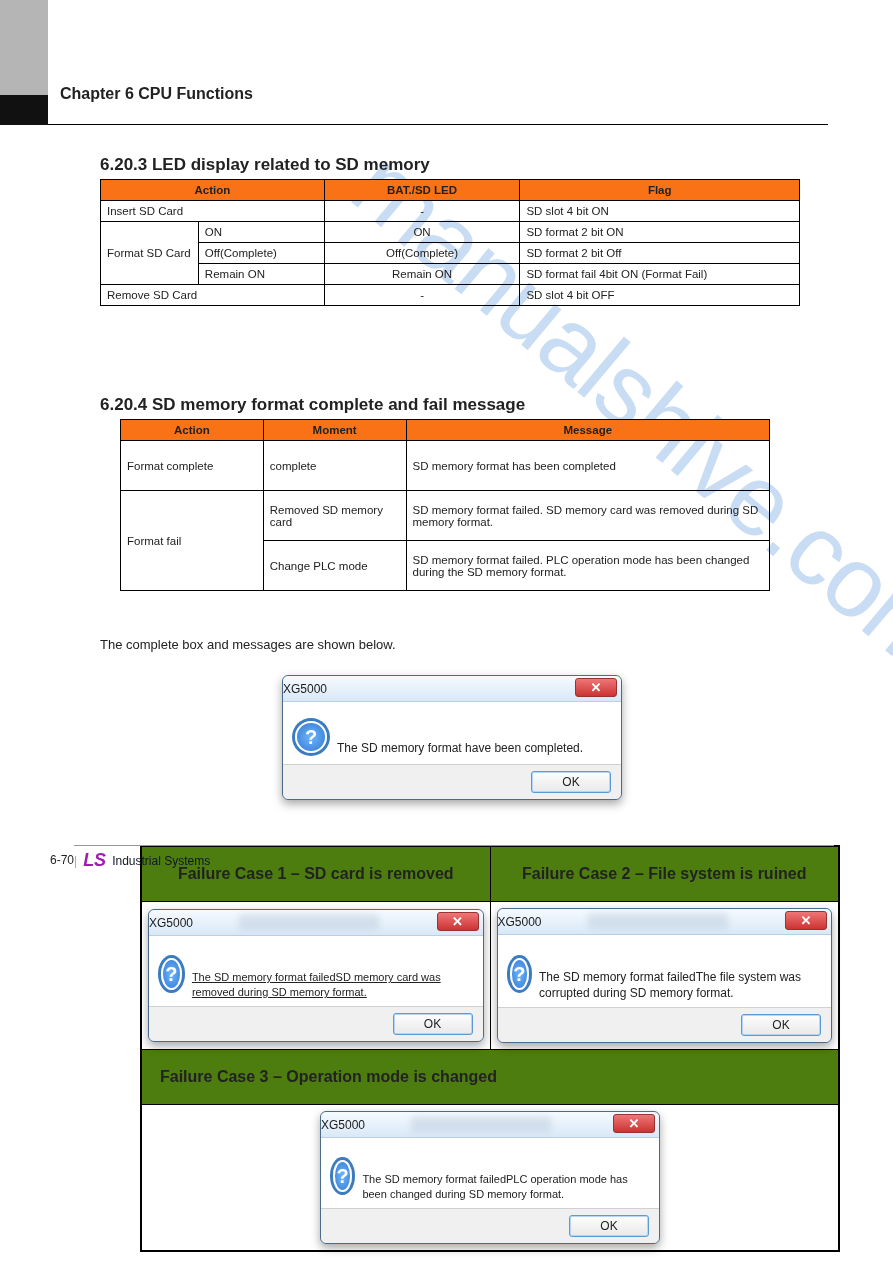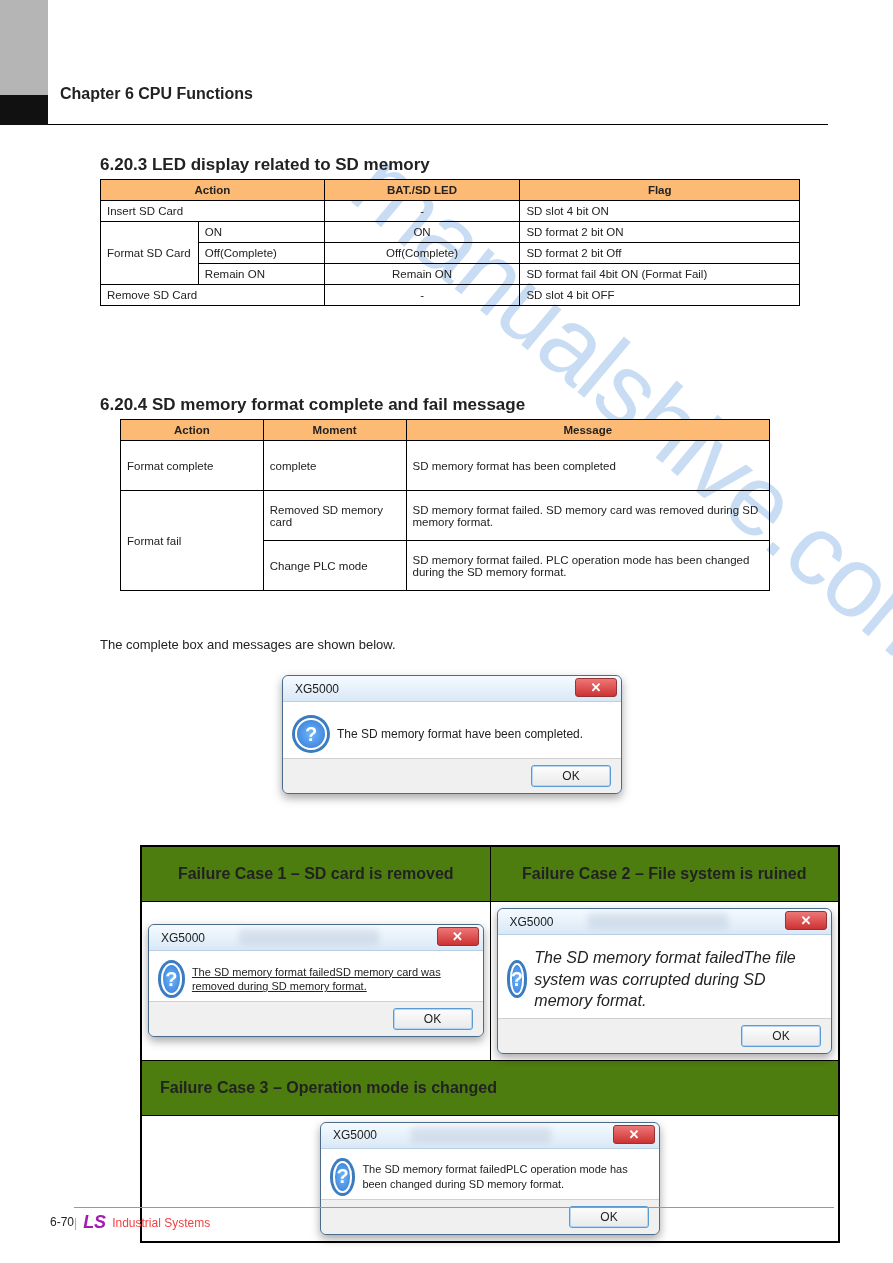--- a/index.html
+++ b/index.html
@@ -1,49 +1,49 @@
 <!DOCTYPE html>
 <html><head>
 <meta charset="utf-8">
 <style>
   * { box-sizing: border-box; margin: 0; padding: 0; }
   html, body { width: 893px; height: 1263px; font-family: Arial, sans-serif; background: #fff; color: #222; font-size: 12px; }
-  .wrap { width: 893px; height: 1263px; position: relative; }
+  .wrap { width: 893px; height: 901px; position: relative; }
   .corner { position:absolute; top:0; left:0; width:48px; height:125px; background:#b5b5b5; }
   .corner-inner { position:absolute; top:95px; left:0; width:48px; height:30px; background:#111; }
   .header-line { position:absolute; top:124px; left:48px; width:780px; border-top:1px solid #000; }
   .header-title { position:absolute; top:85px; left:60px; font-weight:bold; font-size:16px; }
   .section { position:absolute; left:100px; width:700px; }
   .sec-title { font-size:17px; font-weight:bold; margin-bottom:4px; }
   table { border-collapse: collapse; width:100%; }
   td, th { border:1px solid #000; padding:4px 6px; font-size:11.5px; vertical-align:middle; }
-  th { background:#fdba74; font-weight:bold; text-align:center; }
+  th { background:#f97316; font-weight:bold; text-align:center; }
   .para { position:absolute; left:100px; width:700px; font-size:13px; line-height:1.5; }
 
   
   .dlg { background:linear-gradient(#e9f2fb,#e3ecf5); border:1px solid #4a6b8a; border-radius:6px; box-shadow:0 4px 10px rgba(0,0,0,.35); position:relative; }
-  .dlg-title { height:26px; display:flex; align-items:center; padding:0 12px; font-size:12px; color:#1a1a1a; background:linear-gradient(#f5faff,#d9e8f7); border-bottom:1px solid #b9cfe4; border-radius:6px 6px 0 0; position:relative; }
+  .dlg-title { height:26px; display:flex; align-items:center; padding:0 0; font-size:12px; color:#1a1a1a; background:linear-gradient(#f5faff,#d9e8f7); border-bottom:1px solid #b9cfe4; border-radius:6px 6px 0 0; position:relative; }
   .dlg-title .ghost { position:absolute; left:90px; top:4px; width:140px; height:16px; background:rgba(150,170,190,.25); filter:blur(3px); border-radius:3px; }
   .dlg-close { position:absolute; right:4px; top:2px; width:42px; height:19px; background:linear-gradient(#e77,#c33); border:1px solid #933; border-radius:3px; display:flex;align-items:center;justify-content:center; color:#fff; font-size:13px; font-weight:bold; }
   .dlg-body { background:#fff; margin:0; padding:16px 12px 8px 12px; display:flex; align-items:center; gap:10px; }
   .dlg-foot { background:#f0f0f0; padding:6px 10px; display:flex; justify-content:flex-end; border-top:1px solid #d0d0d0; border-radius:0 0 6px 6px; }
   .ok-btn { width:80px; height:22px; background:linear-gradient(#fdfdfd,#e9e9e9); border:1px solid #5a9bd4; box-shadow:0 0 0 1px #b5d7f5 inset; border-radius:3px; font-size:12px; display:flex;align-items:center;justify-content:center; }
   .qicon { width:32px; height:32px; border-radius:50%; background:radial-gradient(#6cb6ff,#2d6fc9); display:flex;align-items:center;justify-content:center; color:#fff; font-size:20px; font-weight:bold; box-shadow:0 0 0 2px #fff inset,0 0 0 3px #3b7bbf; }
-  .dlg-msg { font-size:12px; line-height:1.35; }
+  .dlg-msg { font-size:12px; line-height:1.35;margin-top:22px; }
 
   .grid { position:absolute; border:1px solid #000; }
   .grid-header td { background:#4d7c0f; font-weight:bold; border-bottom:1px solid #000; padding:18px; font-size:16px;}
   .cell { border:1px solid #000; padding:6px; }
 
   
   .wm { position:absolute; top:260px; left:120px; width:650px; height:650px; transform:rotate(40deg); font-size:100px; color:#3e85d6; opacity:.28; font-weight:400; letter-spacing:-2px; pointer-events:none; white-space:nowrap; }
 
   .footer { position:absolute; bottom:30px; left:74px; display:flex; align-items:center; gap:6px; }
   .ls { font-weight:800; font-style:italic; font-size:18px; color:#a21caf; }
-  .ls-sub { font-size:12px; color:#ef4444; }
+  .ls-sub { font-size:12px; color:#0f172a; }
   .foot-line { position:absolute; bottom:55px; left:74px; width:760px; border-top:1px solid #999; }
   .pgnum { position:absolute; bottom:34px; left:50px; font-size:12px; }
 </style>
 </head>
 <body>
 <div class="wrap">
 
 <div class="corner"></div>
 <div class="corner-inner"></div>
 <div class="header-line"></div>
@@ -159,21 +159,21 @@
       </td>
       <td class="cell" style="padding:6px;">
         <div class="dlg" style="width:100%;">
           <div class="dlg-title">
             <span>XG5000</span>
             <div class="ghost"></div>
             <div class="dlg-close">✕</div>
           </div>
           <div class="dlg-body" style="padding:12px 12px 6px 12px;">
             <div class="qicon">?</div>
-            <div class="dlg-msg" style="font-size:16px;font-style:italic;">The SD memory format failedThe file system was corrupted during SD memory format.</div>
+            <div class="dlg-msg" style="font-size:12px;">The SD memory format failedThe file system was corrupted during SD memory format.</div>
           </div>
           <div class="dlg-foot">
                   <div class="ok-btn">OK</div>
                 </div>
         </div>
       </td>
     </tr>
     <tr class="grid-header">
       <td colspan="2" style="">Failure Case 3 – Operation mode is changed</td>
     </tr>

